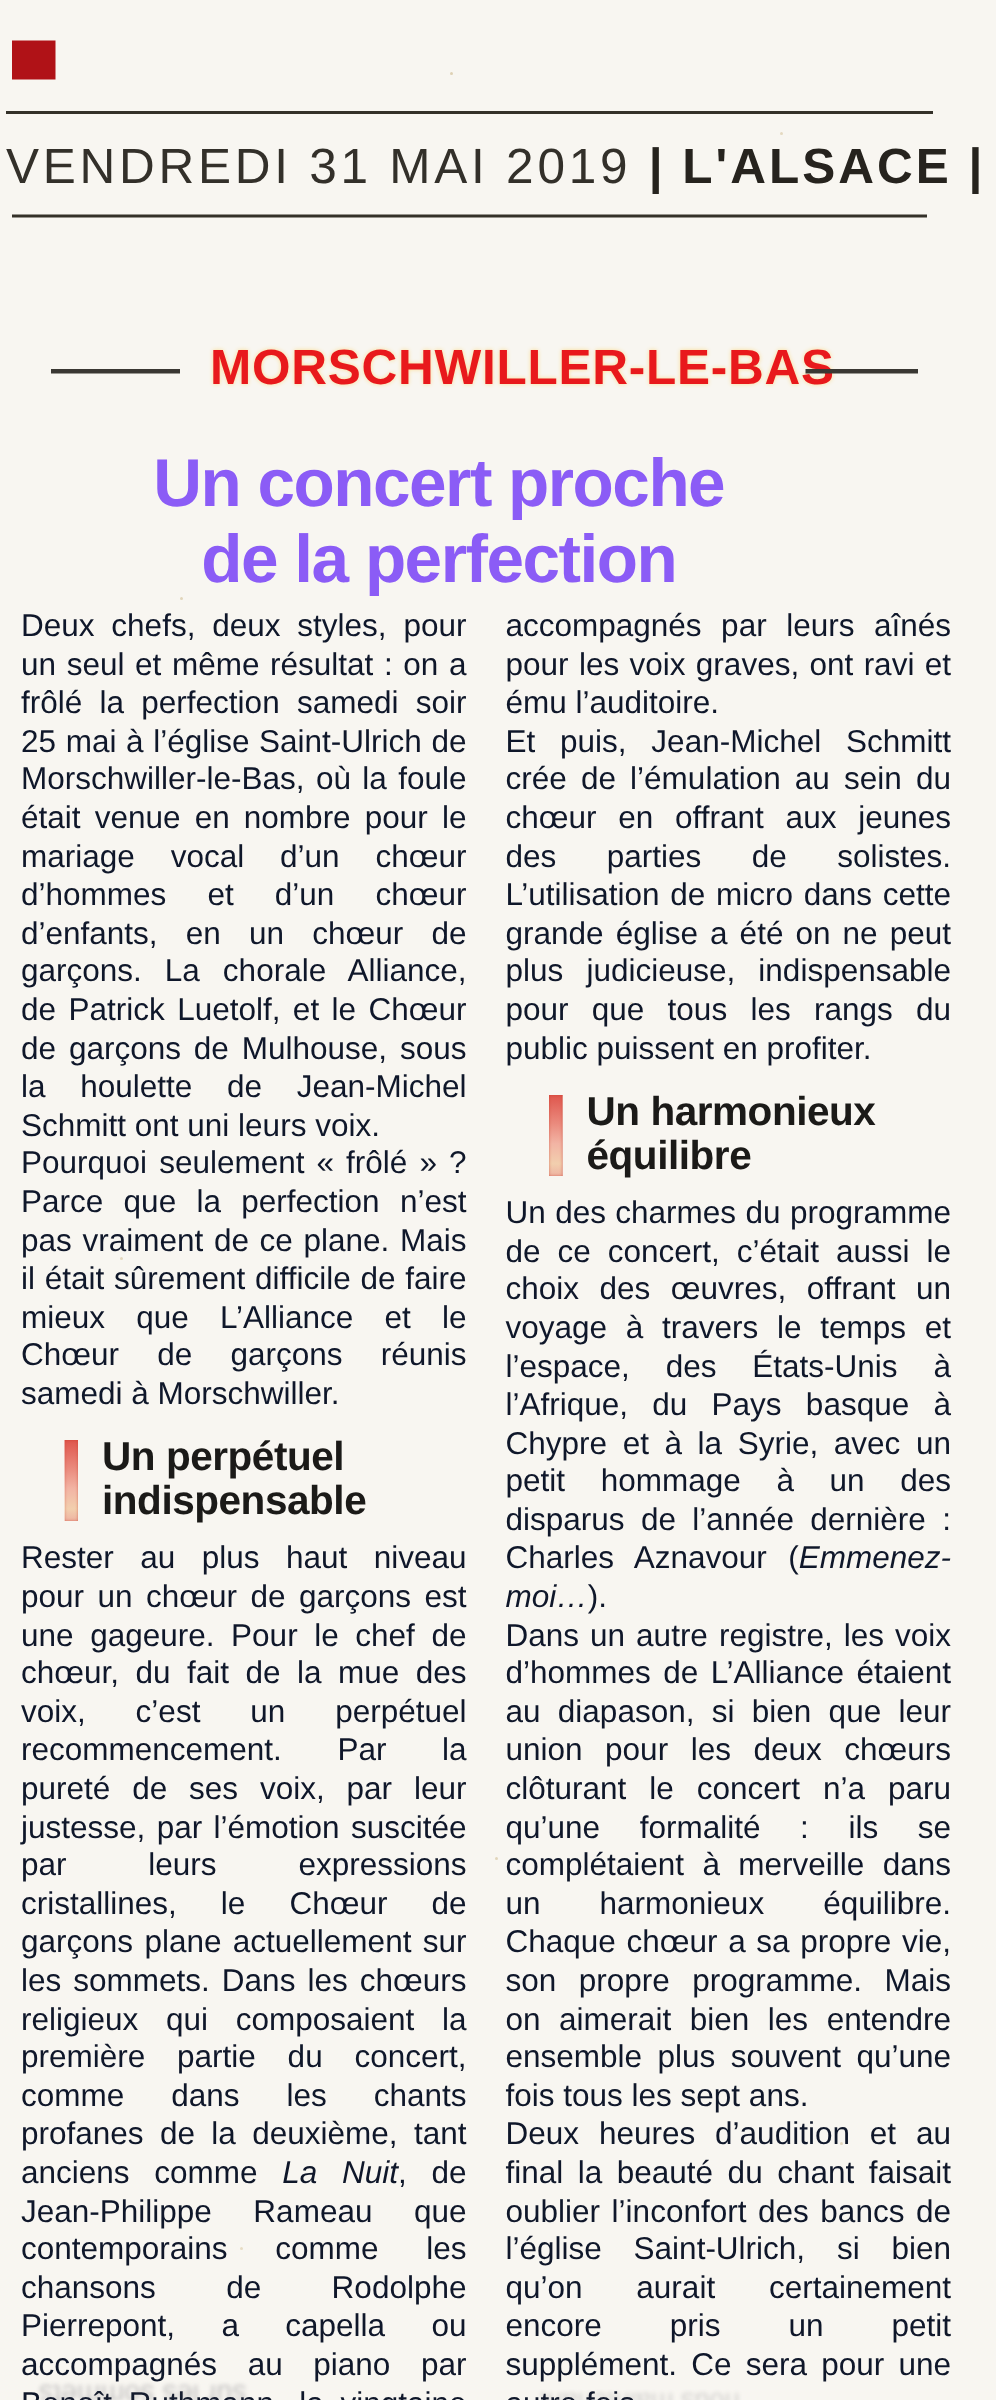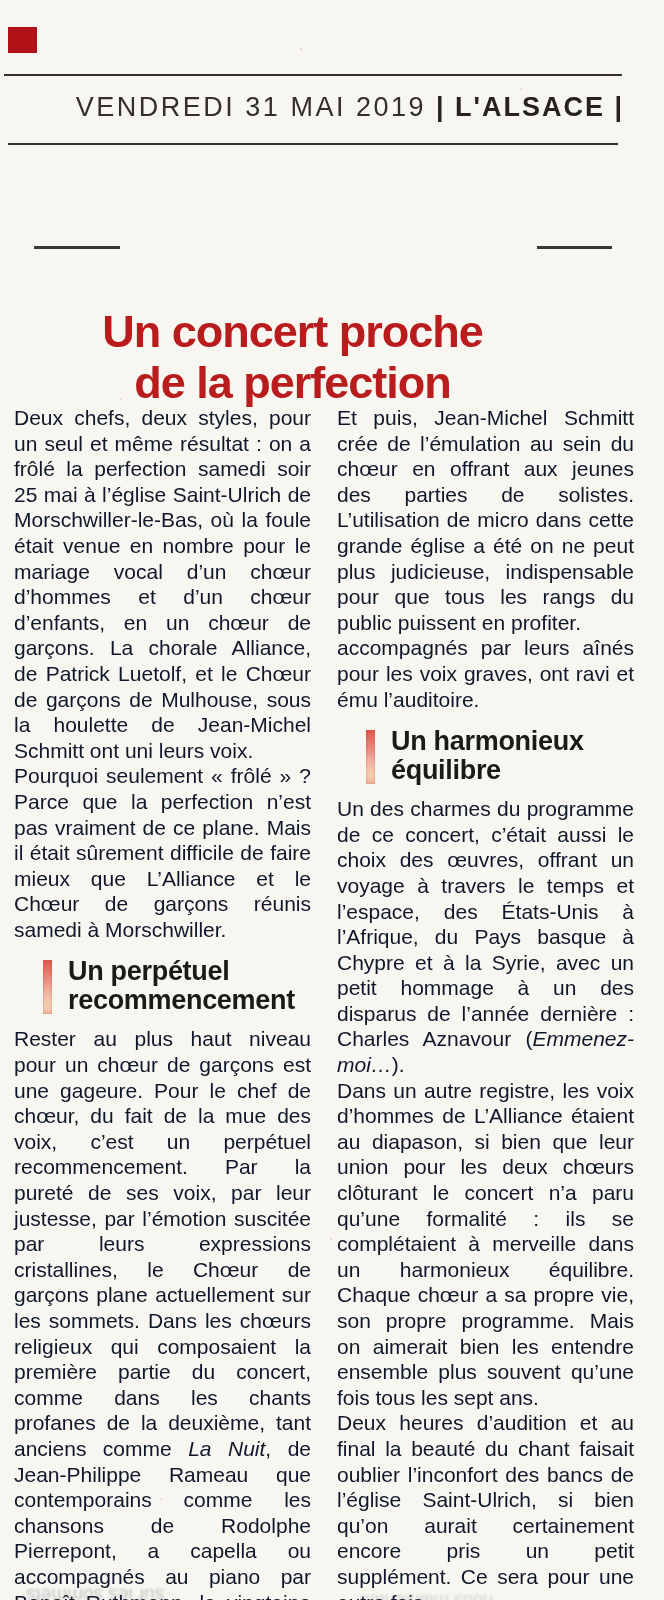--- a/index.html
+++ b/index.html
@@ -8,31 +8,31 @@
   .page{position:absolute;inset:0;overflow:hidden;}
   
   .speckles{position:absolute;top:48px;left:300px;width:2px;height:2px;background:#d8c8a6;border-radius:50%;
     box-shadow: 220px 40px 0 #e0d2b4, -180px 350px 0 #dccdae, 310px 520px 0 #e3d6ba,
     -220px 790px 0 #ded0b2, 300px 960px 0 #e0d2b4, 30px 1190px 0 #dccdae,
     -140px 1450px 0 #e3d6ba, 260px 1380px 0 #ded0b2, 120px 620px 0 #e6dac0;opacity:.8;}
   .corner-square{position:absolute;left:8px;top:27px;width:29px;height:26px;background:#b01217;}
   .rule{position:absolute;height:2px;background:#343129;}
   .rule-top{top:74px;left:4px;width:618px;}
   .rule-bottom{top:143px;left:8px;width:610px;}
-  .masthead{position:absolute;top:92px;left:16px;width:608px;text-align:right;
-    font-size:27px;color:#33302a;letter-spacing:2.5px;white-space:nowrap;}
+  .masthead{position:absolute;top:92px;left:4px;width:608px;text-align:left;
+    font-size:33px;color:#33302a;letter-spacing:2.5px;white-space:nowrap;}
   .masthead b{letter-spacing:2px;color:#26231e;}
   .kicker-dash{position:absolute;top:246px;height:3px;background:#3a3833;}
   .kicker-dash.left{left:34px;width:86px;}
   .kicker-dash.right{left:537px;width:75px;}
   .kicker{position:absolute;top:226px;left:140px;width:380px;text-align:center;
     font-size:33px;font-weight:700;color:#e8191c;letter-spacing:.5px;
     text-shadow:0 0 3px rgba(255,190,30,.45);white-space:nowrap;}
-  .title{position:absolute;top:276px;left:30px;width:525px;text-align:center;
-    font-size:45px;line-height:51px;font-weight:700;color:#b91c1c;
+  .title{position:absolute;top:266px;left:30px;width:525px;text-align:center;
+    font-size:45px;line-height:51px;font-weight:700;color:#8b5cf6;
     letter-spacing:-1px;white-space:pre-line;}
   .columns{position:absolute;top:405px;left:14px;width:620px;display:flex;gap:26px;}
   .col{width:297px;}
   .col p{margin:0;font-size:21px;line-height:25.6px;text-align:justify;color:#0f172a;}
   .subhead{display:flex;gap:16px;margin:15px 0 11px 17px;align-items:flex-start;padding-left:12px;}
   .subhead-bar{flex:none;width:9px;height:54px;margin-top:3px;
     background:linear-gradient(180deg,#df564d 0%,#ea8a7d 35%,#f2b4a4 60%,#f2cfae 85%,#eeb3a2 100%);
     box-shadow:inset 0 0 2px rgba(200,60,40,.6);}
   .subhead-text{font-size:27px;line-height:29px;font-weight:700;color:#1b1a18;
     letter-spacing:-.3px;white-space:pre-line;}
@@ -47,40 +47,41 @@
 
   <div class="speckles"></div>
 
   <div class="corner-square"></div>
 
   <div class="rule rule-top"></div>
   <div class="masthead"><span>VENDREDI 31 MAI 2019</span>&nbsp;<b>| L'ALSACE |</b></div>
   <div class="rule rule-bottom"></div>
 
   <div class="kicker-dash left"></div>
+  <div class="kicker">MORSCHWILLER-LE-BAS</div>
   <div class="kicker-dash right"></div>
 
   <h1 class="title">Un concert proche
 de la perfection</h1>
 
   <div class="columns">
     <div class="col">
       <p><span>Deux chefs, deux styles, pour un seul et même résultat : on a frôlé la perfection samedi soir 25 mai à l’église Saint-Ulrich de Morschwiller-le-Bas, où la foule était venue en nombre pour le mariage vocal d’un chœur d’hommes et d’un chœur d’enfants, en un chœur de garçons. La chorale Alliance, de Patrick Luetolf, et le Chœur de garçons de Mulhouse, sous la houlette de Jean-Michel Schmitt ont uni leurs voix.</span></p>
       <p><span>Pourquoi seulement « frôlé » ? Parce que la perfection n’est pas vraiment de ce plane. Mais il était sûrement difficile de faire mieux que L’Alliance et le Chœur de garçons réunis samedi à Morschwiller.</span></p>
       <div class="subhead">
         <span class="subhead-bar"></span>
         <span class="subhead-text">Un perpétuel
-recommencement</span>
+indispensable</span>
       </div>
       <p><span>Rester au plus haut niveau pour un chœur de garçons est une gageure. Pour le chef de chœur, du fait de la mue des voix, c’est un perpétuel recommencement. Par la pureté de ses voix, par leur justesse, par l’émotion suscitée par leurs expressions cristallines, le Chœur de garçons plane actuellement sur les sommets. Dans les chœurs religieux qui composaient la première partie du concert, comme dans les chants profanes de la deuxième, tant anciens comme </span><i>La Nuit</i><span>, de Jean-Philippe Rameau que contemporains comme les chansons de Rodolphe Pierrepont, a capella ou accompagnés au piano par Benoît Ruthmann, la vingtaine de garçons,</span></p>
     </div>
 
     <div class="col">
+      <p><span>accompagnés par leurs aînés pour les voix graves, ont ravi et ému l’auditoire.</span></p>
       <p><span>Et puis, Jean-Michel Schmitt crée de l’émulation au sein du chœur en offrant aux jeunes des parties de solistes. L’utilisation de micro dans cette grande église a été on ne peut plus judicieuse, indispensable pour que tous les rangs du public puissent en profiter.</span></p>
-      <p><span>accompagnés par leurs aînés pour les voix graves, ont ravi et ému l’auditoire.</span></p>
       <div class="subhead">
         <span class="subhead-bar"></span>
         <span class="subhead-text">Un harmonieux
 équilibre</span>
       </div>
       <p><span>Un des charmes du programme de ce concert, c’était aussi le choix des œuvres, offrant un voyage à travers le temps et l’espace, des États-Unis à l’Afrique, du Pays basque à Chypre et à la Syrie, avec un petit hommage à un des disparus de l’année dernière : Charles Aznavour (</span><i>Emmenez-moi…</i><span>).</span></p>
       <p><span>Dans un autre registre, les voix d’hommes de L’Alliance étaient au diapason, si bien que leur union pour les deux chœurs clôturant le concert n’a paru qu’une formalité : ils se complétaient à merveille dans un harmonieux équilibre. Chaque chœur a sa propre vie, son propre programme. Mais on aimerait bien les entendre ensemble plus souvent qu’une fois tous les sept ans.</span></p>
       <p><span>Deux heures d’audition et au final la beauté du chant faisait oublier l’inconfort des bancs de l’église Saint-Ulrich, si bien qu’on aurait certainement encore pris un petit supplément. Ce sera pour une autre fois.</span></p>
 
     </div>

